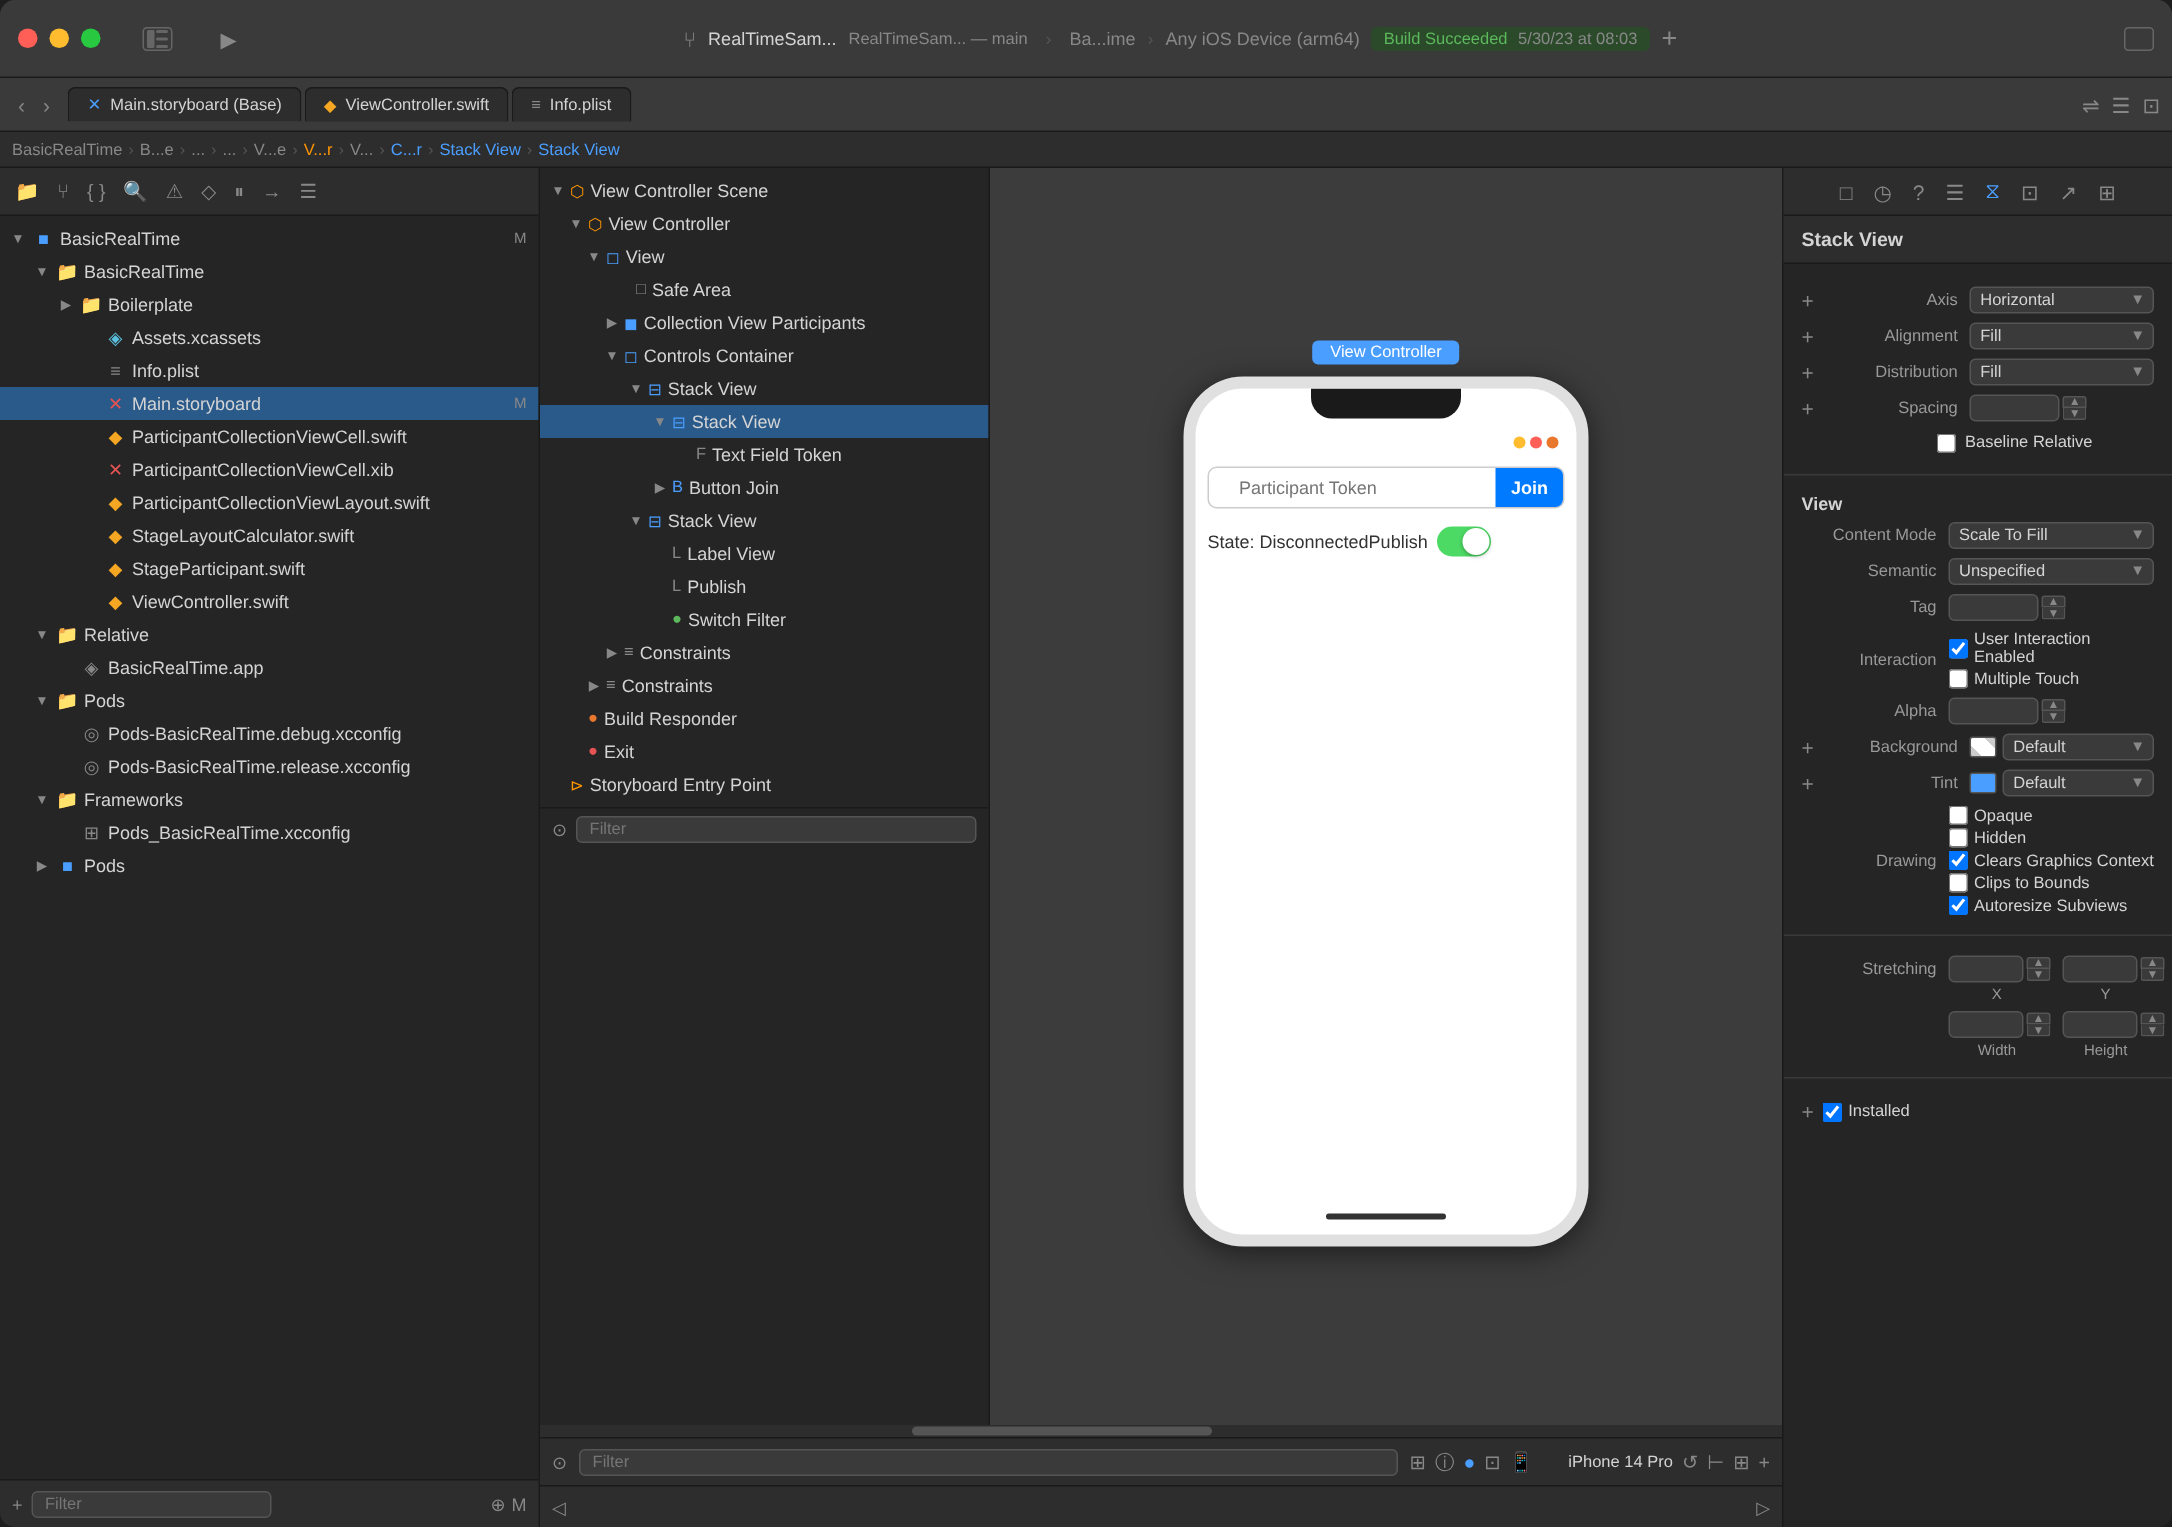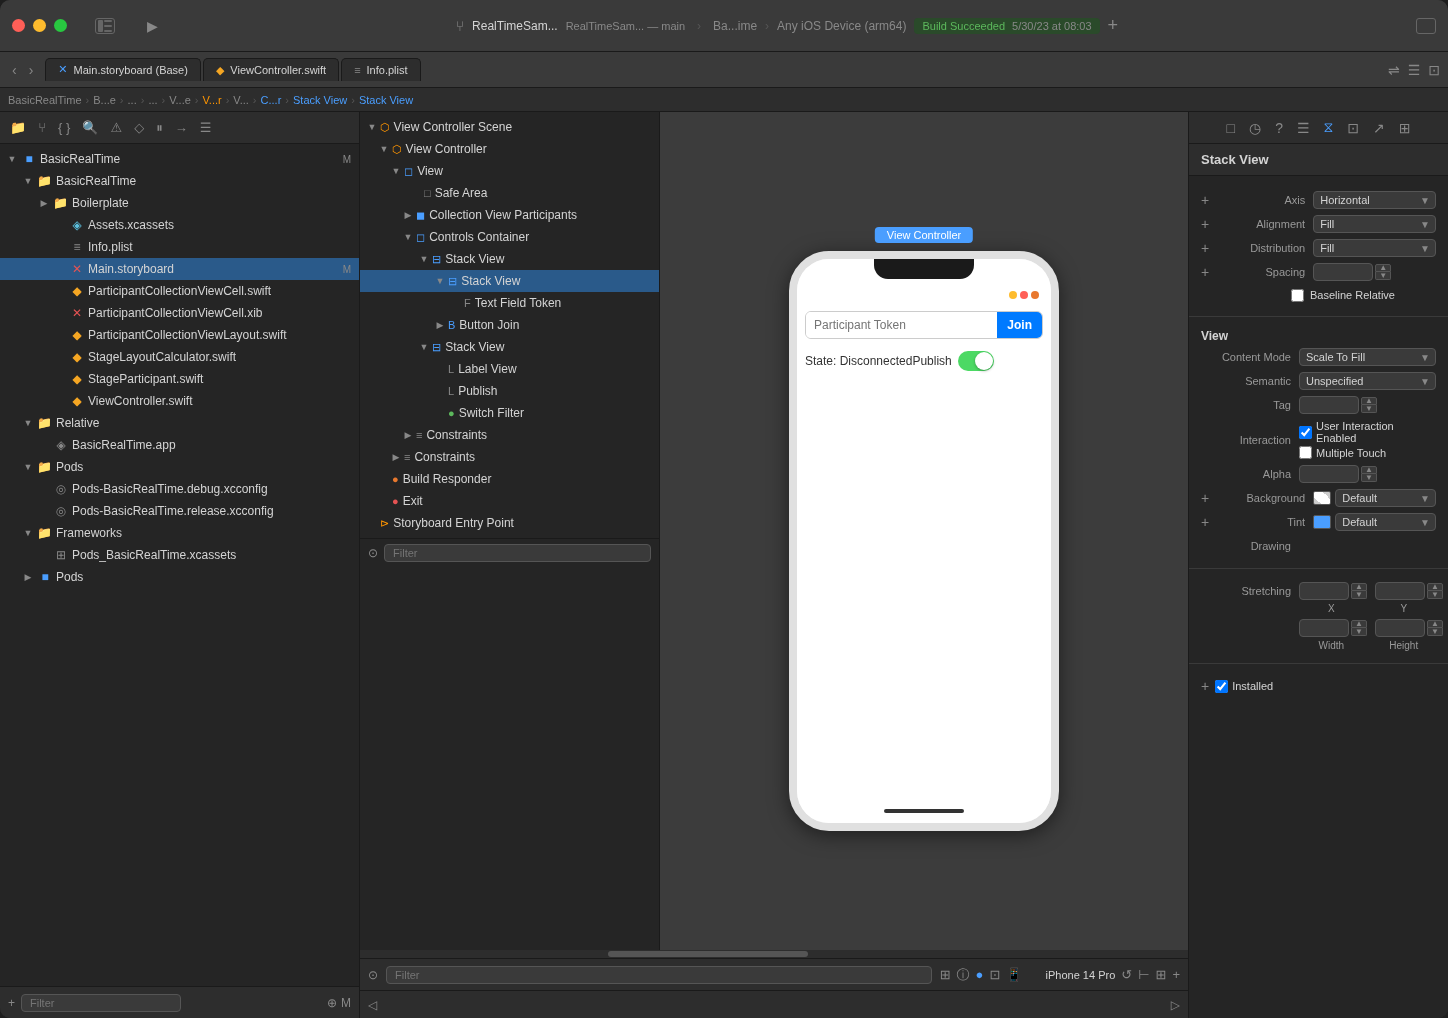--- a/index.html
+++ b/index.html
@@ -431,20 +431,21 @@
       overflow: hidden;
     }
     .iphone-input {
       flex: 1;
       padding: 6px 8px;
       border: none;
       outline: none;
       font-size: 12px;
       color: #999;
       background: #fff;
+      margin-left: 12px;
     }
     .iphone-join-btn {
       background: #007aff;
       color: #fff;
       border: none;
       padding: 6px 10px;
       font-size: 12px;
       cursor: pointer;
       font-weight: 600;
     }
@@ -962,21 +963,21 @@
         <div class="tree-item">
           <div class="tree-indent" style="width:20px"></div>
           <div class="tree-arrow">▼</div>
           <div class="tree-file-icon icon-yellow">📁</div>
           <span class="tree-label">Frameworks</span>
         </div>
         <div class="tree-item">
           <div class="tree-indent" style="width:36px"></div>
           <div class="tree-arrow"></div>
           <div class="tree-file-icon icon-gray">⊞</div>
-          <span class="tree-label">Pods_BasicRealTime.xcassets</span>
+          <span class="tree-label">Pods_BasicRealTime.xcconfig</span>
         </div>
 
         <div class="tree-item">
           <div class="tree-indent" style="width:20px"></div>
           <div class="tree-arrow">▶</div>
           <div class="tree-file-icon icon-blue">■</div>
           <span class="tree-label">Pods</span>
         </div>
       </div>
       <div class="nav-bottom">
@@ -1372,20 +1373,42 @@
                 <select class="inspector-select">
                   <option>Default</option>
                 </select>
                 <span class="inspector-select-arrow">▼</span>
               </div>
             </div>
           </div>
 
           <div class="inspector-row">
             <span class="inspector-label">Drawing</span>
+            <div style="display:flex; flex-direction:column; gap:2px;">
+              <div style="display:flex; align-items:center; gap:4px;">
+                <input type="checkbox" style="">
+                <span style="font-size:11px; color:#d4d4d4;">Opaque</span>
+              </div>
+              <div style="display:flex; align-items:center; gap:4px;">
+                <input type="checkbox" style="">
+                <span style="font-size:11px; color:#d4d4d4;">Hidden</span>
+              </div>
+              <div style="display:flex; align-items:center; gap:4px;">
+                <input type="checkbox" checked="" style="">
+                <span style="font-size:11px; color:#d4d4d4;">Clears Graphics Context</span>
+              </div>
+              <div style="display:flex; align-items:center; gap:4px;">
+                <input type="checkbox" style="">
+                <span style="font-size:11px; color:#d4d4d4;">Clips to Bounds</span>
+              </div>
+              <div style="display:flex; align-items:center; gap:4px;">
+                <input type="checkbox" checked="" style="">
+                <span style="font-size:11px; color:#d4d4d4;">Autoresize Subviews</span>
+              </div>
+            </div>
           </div>
         </div>
 
         <div class="inspector-divider"></div>
 
         <div class="inspector-section">
           <div class="inspector-row">
             <span class="inspector-label">Stretching</span>
             <div style="flex:1; display:flex; gap:8px;">
               <div class="col-group">

